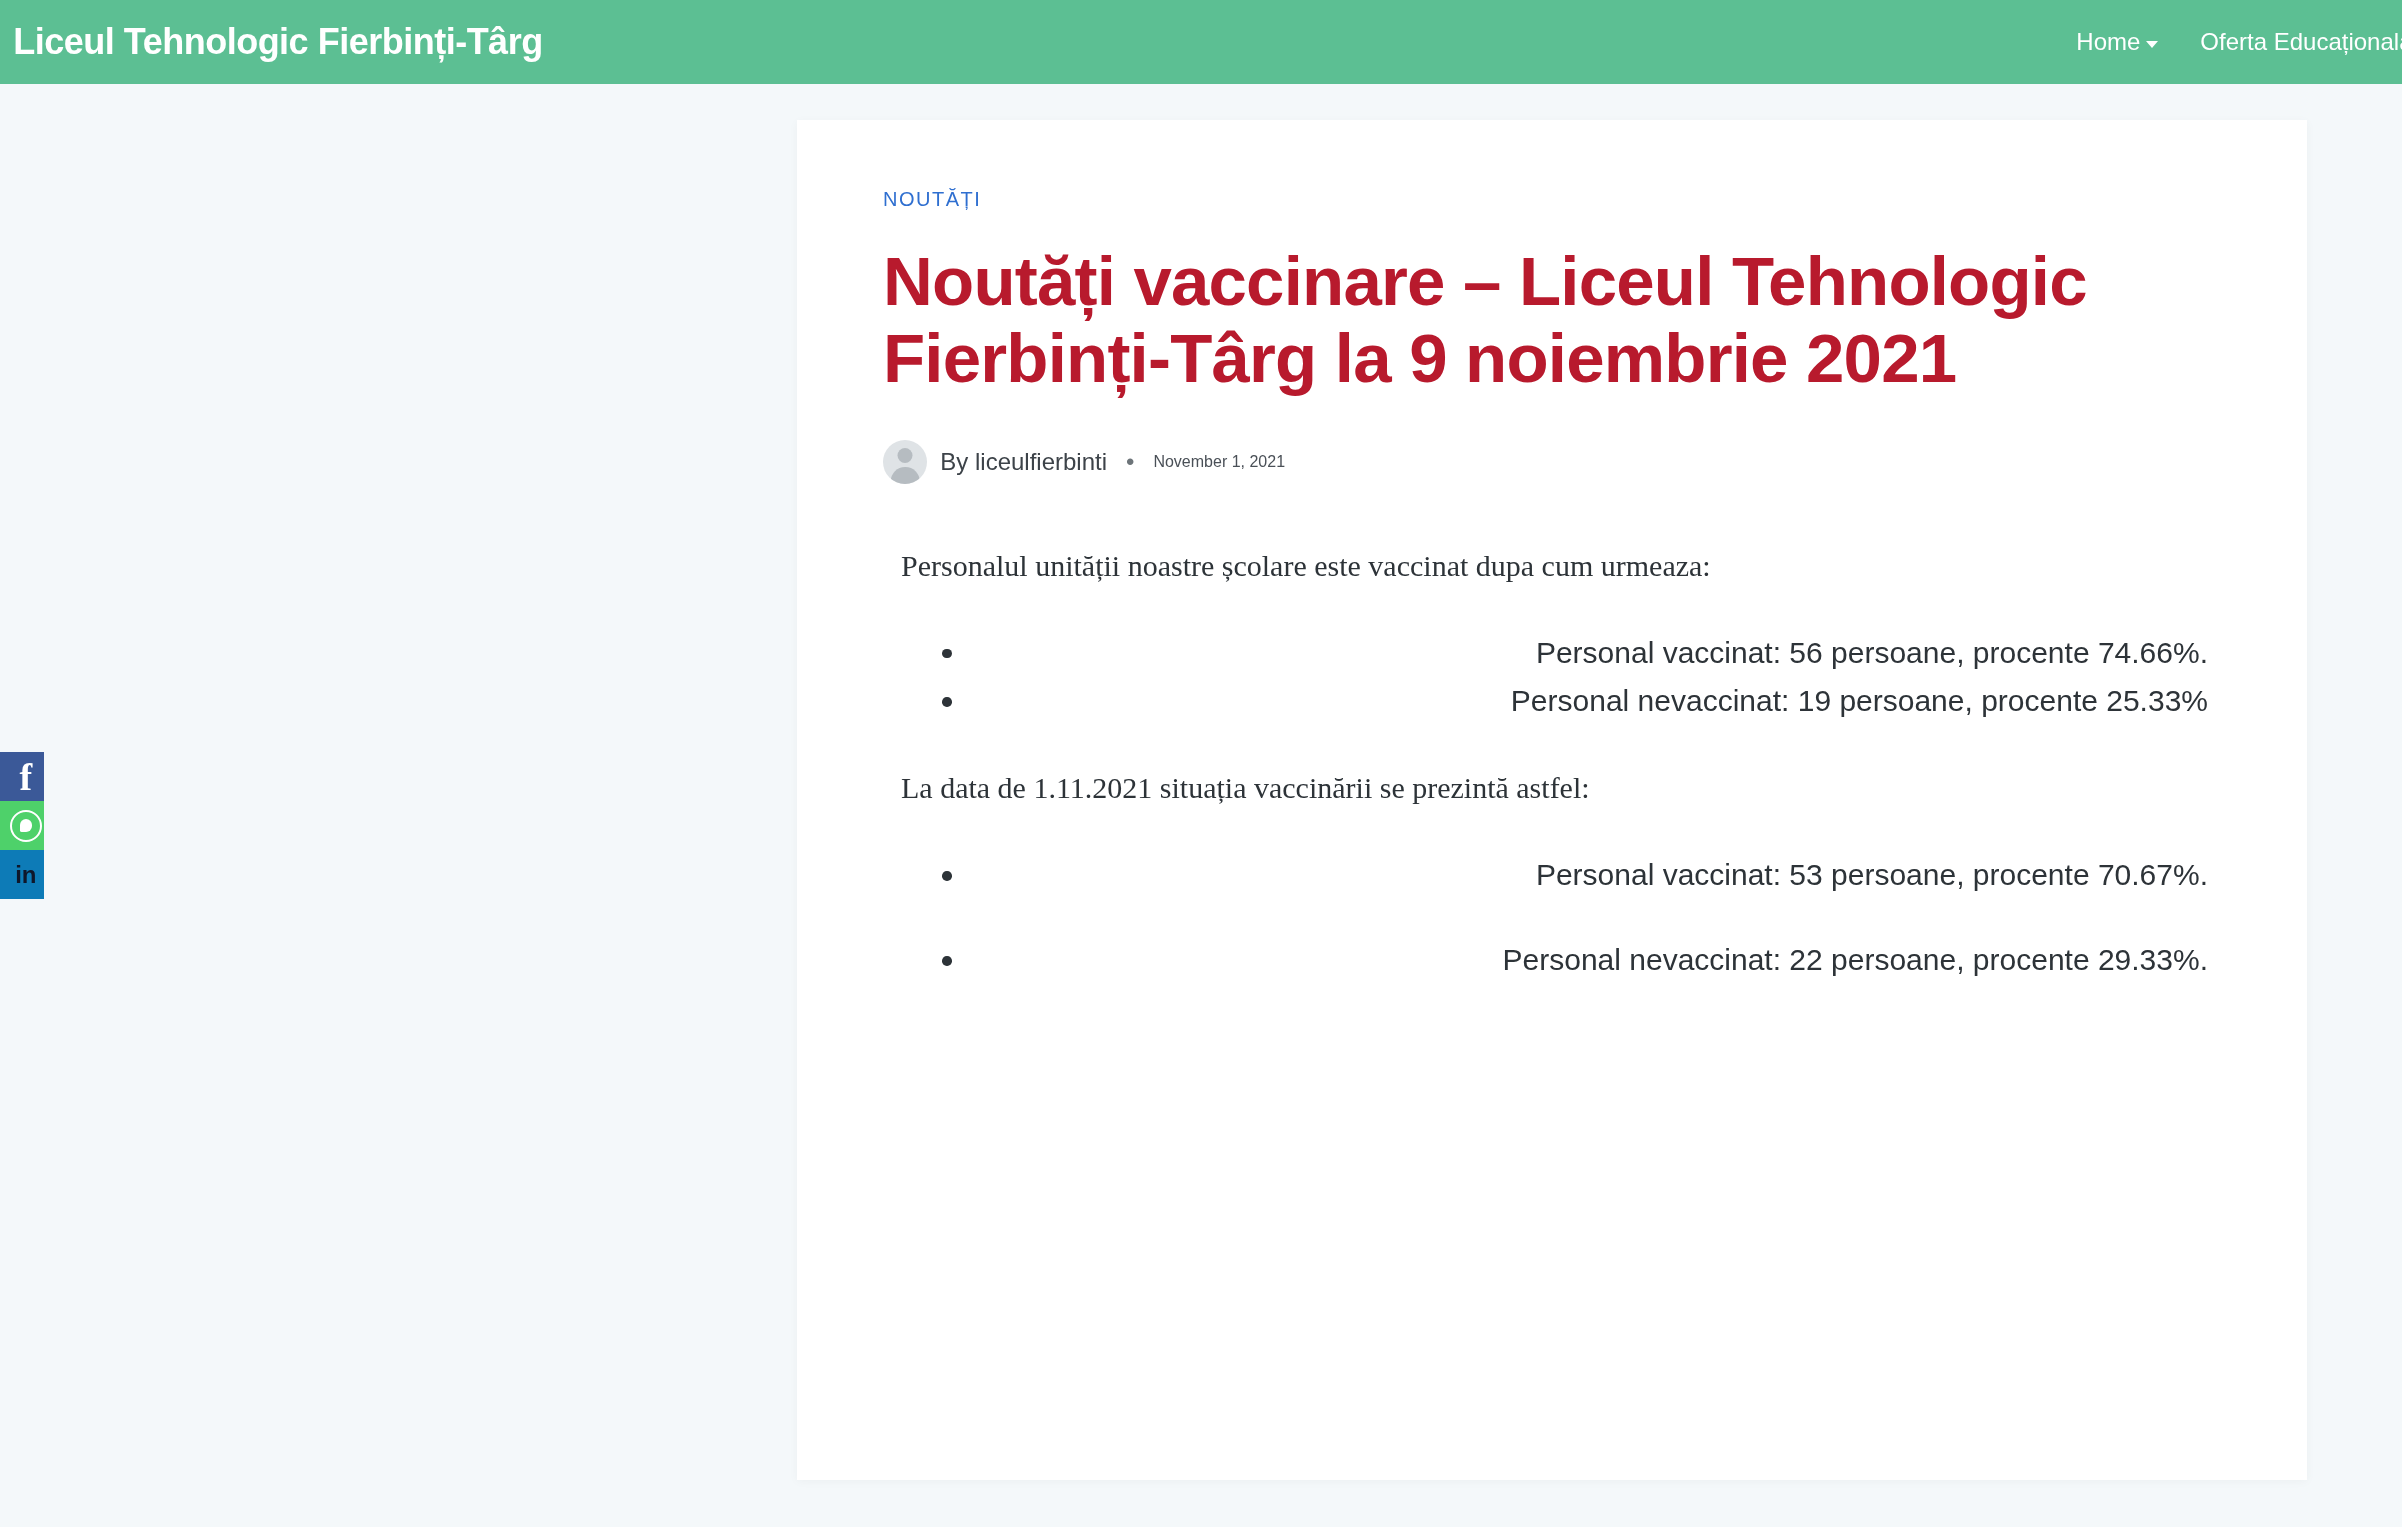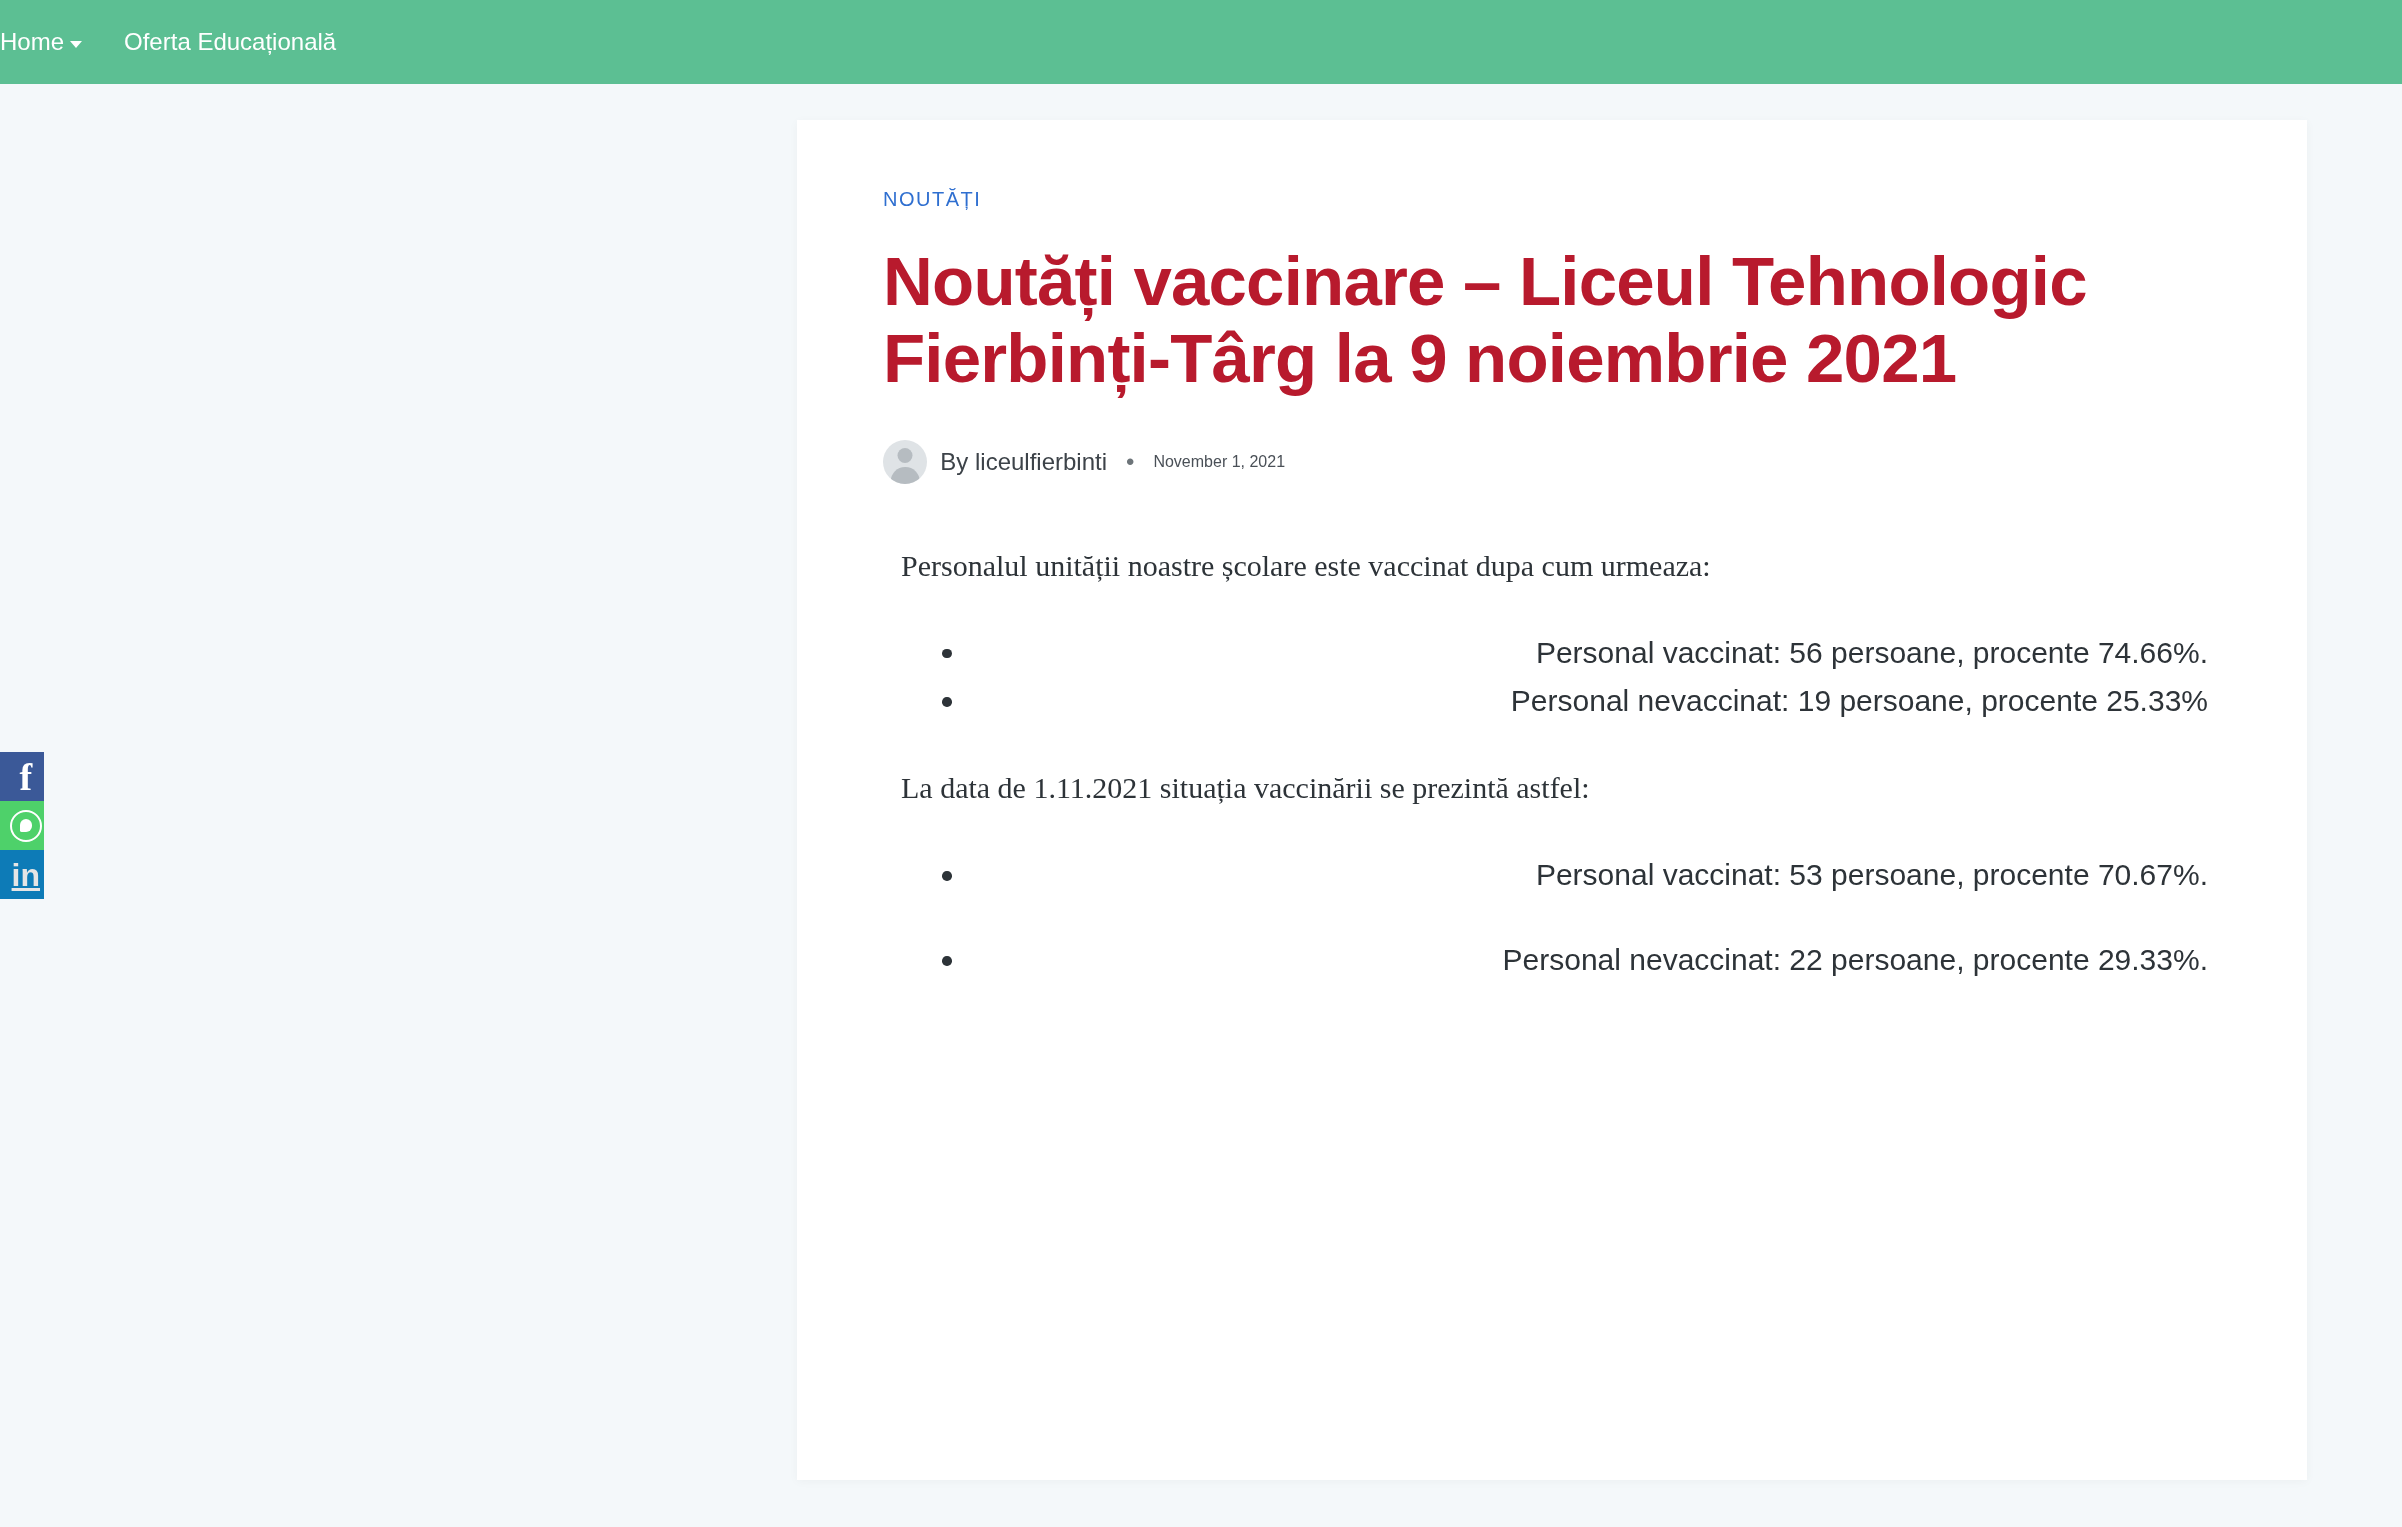--- a/index.html
+++ b/index.html
@@ -96,28 +96,27 @@
     display: flex; align-items: center; justify-content: center;
   }
   .wa-circle:after {
     content: "";
     width: 12.4px; height: 12.4px;
     border-radius: 50% 50% 50% 1.9px;
     background: #ffffff;
     display: block;
   }
   .li-glyph {
-    color: #e5e5e5;
-    font-size: 32px;
+    color: #0f172a;
+    font-size: 24px;
     font-weight: bold;
     font-family: "Liberation Sans", sans-serif;
     position: relative;
     left: 3.8px;
     line-height: 1;
-    text-decoration: underline;
   }
 
   
   .article-card {
     position: absolute;
     left: 797px;
     top: 120px;
     width: 1510px;
     height: 1360px;
     background: #ffffff;
@@ -211,20 +210,21 @@
     border-radius: 50%;
     background: #2d3338;
   }
   .bullets.tight li { margin-bottom: 3.8px; }
   .bullets.loose li { margin-bottom: 40px; }
 </style>
 </head>
 <body>
 
 <header class="site-header">
+  <div class="site-title">Liceul Tehnologic Fierbinți-Târg</div>
   <nav class="main-nav">
     <div class="nav-item">
       <span>Home</span>
       <span class="chev"></span>
     </div>
     <div class="nav-item">
       <span>Oferta Educațională</span>
     </div>
   </nav>
 </header>

